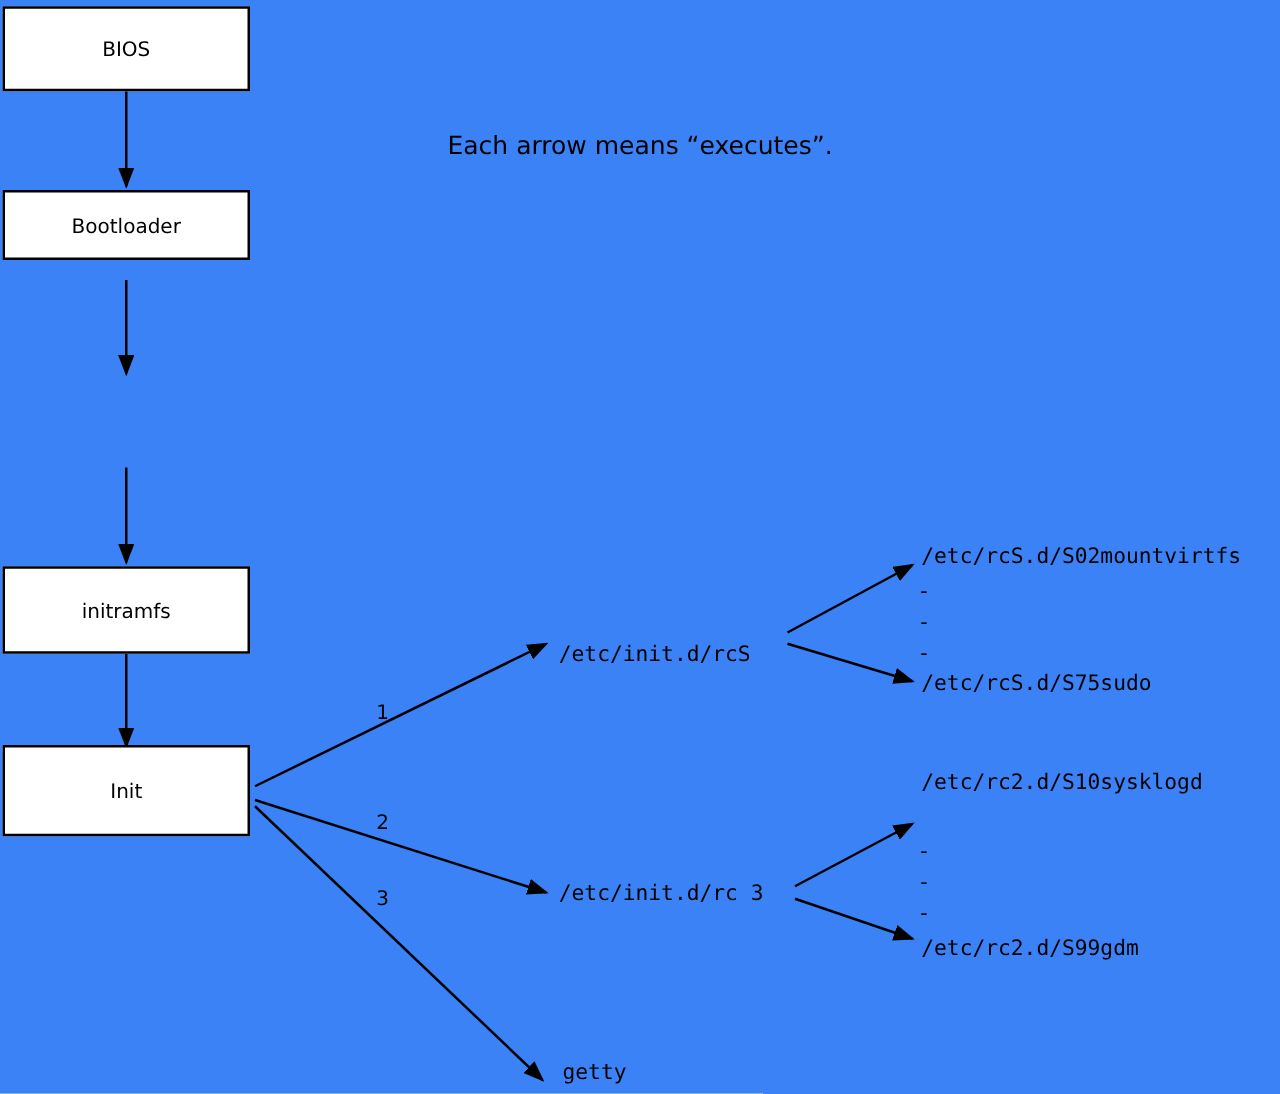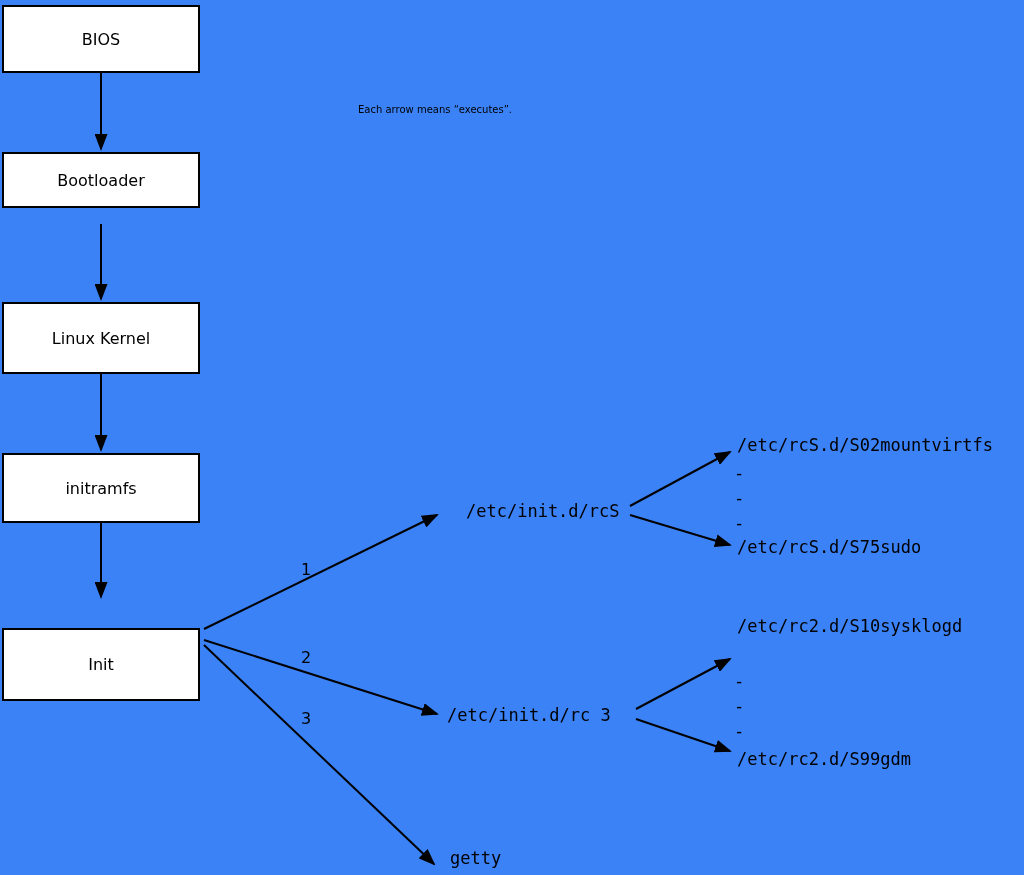--- a/index.html
+++ b/index.html
@@ -33,42 +33,42 @@
     display: flex;
     align-items: center;
     justify-content: center;
     font-size: 16px;
     box-sizing: border-box;
   }
   .box-bios        { top: 5px;   height: 68px; }
   .box-bootloader  { top: 152px; height: 56px; }
   .box-kernel      { top: 302px; height: 72px; }
   .box-initramfs   { top: 453px; height: 70px; }
-  .box-init        { top: 628px; height: 73px; }
+  .box-init        { top: 596px; height: 73px; }
   .caption {
     position: absolute;
     left: 358px;
     top: 104px;
-    font-size: 10px;
+    font-size: 20px;
     white-space: nowrap;
   }
   .arrow-num {
     position: absolute;
     font-size: 16px;
   }
   .num-1 { left: 301px; top: 560px; }
   .num-2 { left: 301px; top: 648px; }
   .num-3 { left: 301px; top: 709px; }
   .mono {
     position: absolute;
     font-family: "DejaVu Sans Mono", monospace;
     font-size: 17px;
     white-space: nowrap;
   }
-  .txt-rcs-script   { left: 447px; top: 501px; margin-left: 19px; }
+  .txt-rcs-script   { left: 447px; top: 514px; }
   .txt-rcs-first    { left: 737px; top: 435px; }
   .txt-rcs-dash-0   { left: 734px; top: 463px; }
   .txt-rcs-dash-1   { left: 734px; top: 488px; }
   .txt-rcs-dash-2   { left: 734px; top: 513px; }
   .txt-rcs-last     { left: 737px; top: 537px; }
   .txt-rc2-script   { left: 447px; top: 705px; }
   .txt-rc2-first    { left: 737px; top: 616px; }
   .txt-rc2-dash-0   { left: 734px; top: 671px; }
   .txt-rc2-dash-1   { left: 734px; top: 696px; }
   .txt-rc2-dash-2   { left: 734px; top: 721px; }
@@ -102,23 +102,20 @@
     <line x1="636" y1="709" x2="730" y2="659" stroke="#000000" stroke-width="2" marker-end="url(#arrowhead)"></line>
     <line x1="636" y1="719" x2="730" y2="751" stroke="#000000" stroke-width="2" marker-end="url(#arrowhead)"></line>
   </svg>
 
   <div class="node-box box-bios">
     <span>BIOS</span>
   </div>
   <div class="node-box box-bootloader">
     <span>Bootloader</span>
   </div>
-  <div class="node-box box-kernel">
-    <span>Linux Kernel</span>
-  </div>
   <div class="node-box box-initramfs">
     <span>initramfs</span>
   </div>
   <div class="node-box box-init">
     <span>Init</span>
   </div>
 
   <div class="caption">Each arrow means “executes”.</div>
 
   <div class="arrow-num num-1">1</div>

